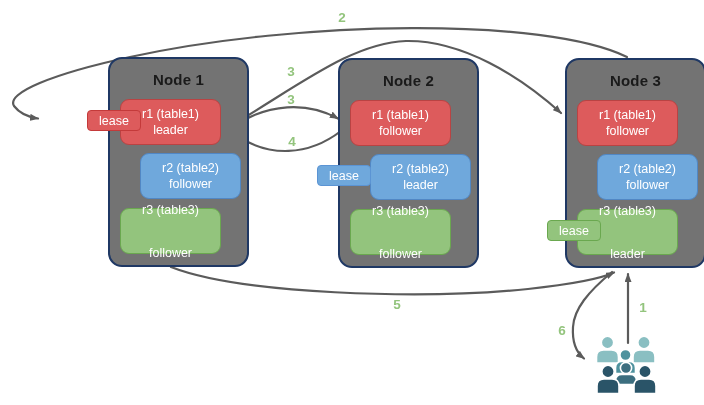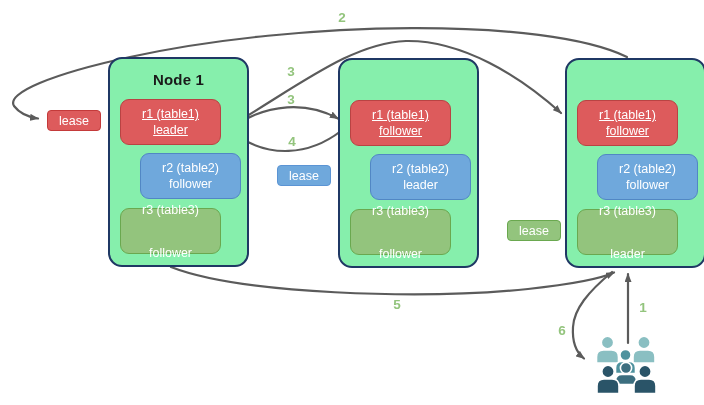--- a/index.html
+++ b/index.html
@@ -4,39 +4,39 @@
 <style>
   html,body{margin:0;padding:0;background:#ffffff;}
   .canvas{
     position:relative;width:704px;height:405px;background:#ffffff;overflow:hidden;
     font-family:"Liberation Sans", sans-serif;
   }
   .arrows{position:absolute;left:0;top:0;width:704px;height:405px;}
 
   .node{
     position:absolute;width:141px;height:210px;box-sizing:border-box;
-    background:#86efac;border:2px solid #1f3864;border-radius:14px;
+    background:#737373;border:2px solid #1f3864;border-radius:14px;
   }
   .node-title{
     position:absolute;left:0;top:12px;width:100%;text-align:center;
     font-size:15px;font-weight:bold;color:#1a1a1a;letter-spacing:.2px;
   }
   .replica{
     position:absolute;left:10px;width:101px;height:46px;box-sizing:border-box;
     border-radius:9px;display:flex;flex-direction:column;align-items:center;justify-content:center;
     color:#ffffff;font-size:12.5px;line-height:1.28;text-align:center;
   }
-  .replica.red{background:#dd5b5c;border:1.5px solid #b94343;text-decoration:underline;}
+  .replica.red{background:#dd5b5c;border:1.5px solid #b94343;}
   .replica.blue{background:#6fa8dc;border:1.5px solid #5187c4;margin-left:20px;}
   .replica.green{background:#93c47d;border:1.5px solid #6aa84f;}
   .r-top{top:40px;} .r-mid{top:94px;} .r-bot{top:149px;gap:27px;}
 
   .lease{
     position:absolute;width:54px;height:21px;box-sizing:border-box;border-radius:4px;
-    color:#ffffff;font-size:12.5px;display:flex;align-items:center;justify-content:center;
+    color:#ffffff;font-size:12.5px;display:flex;align-items:center;justify-content:center;margin-left:40px;
   }
   .lease-red{background:#dd5b5c;border:1.5px solid #c43a3a;}
   .lease-blue{background:#6fa8dc;border:1.5px solid #5b94d4;}
   .lease-green{background:#93c47d;border:1.5px solid #6aa84f;}
 
   .step{
     position:absolute;transform:translate(-50%,-50%);
     color:#93c47d;font-size:13.5px;font-weight:bold;
   }
 </style>
@@ -72,35 +72,37 @@
       <span>r2 (table2)</span>
       <span>follower</span>
     </div>
     <div class="replica green r-bot">
       <span>r3 (table3)</span>
       <span>follower</span>
     </div>
   </div>
 
   <div class="node" style="left:338px;top:58px;">
+    <div class="node-title">Node 2</div>
     <div class="replica red r-top">
       <span>r1 (table1)</span>
       <span>follower</span>
     </div>
     <div class="replica blue r-mid">
       <span>r2 (table2)</span>
       <span>leader</span>
     </div>
     <div class="replica green r-bot">
       <span>r3 (table3)</span>
       <span>follower</span>
     </div>
   </div>
 
   <div class="node" style="left:565px;top:58px;">
+    <div class="node-title">Node 3</div>
     <div class="replica red r-top">
       <span>r1 (table1)</span>
       <span>follower</span>
     </div>
     <div class="replica blue r-mid">
       <span>r2 (table2)</span>
       <span>follower</span>
     </div>
     <div class="replica green r-bot">
       <span>r3 (table3)</span>

